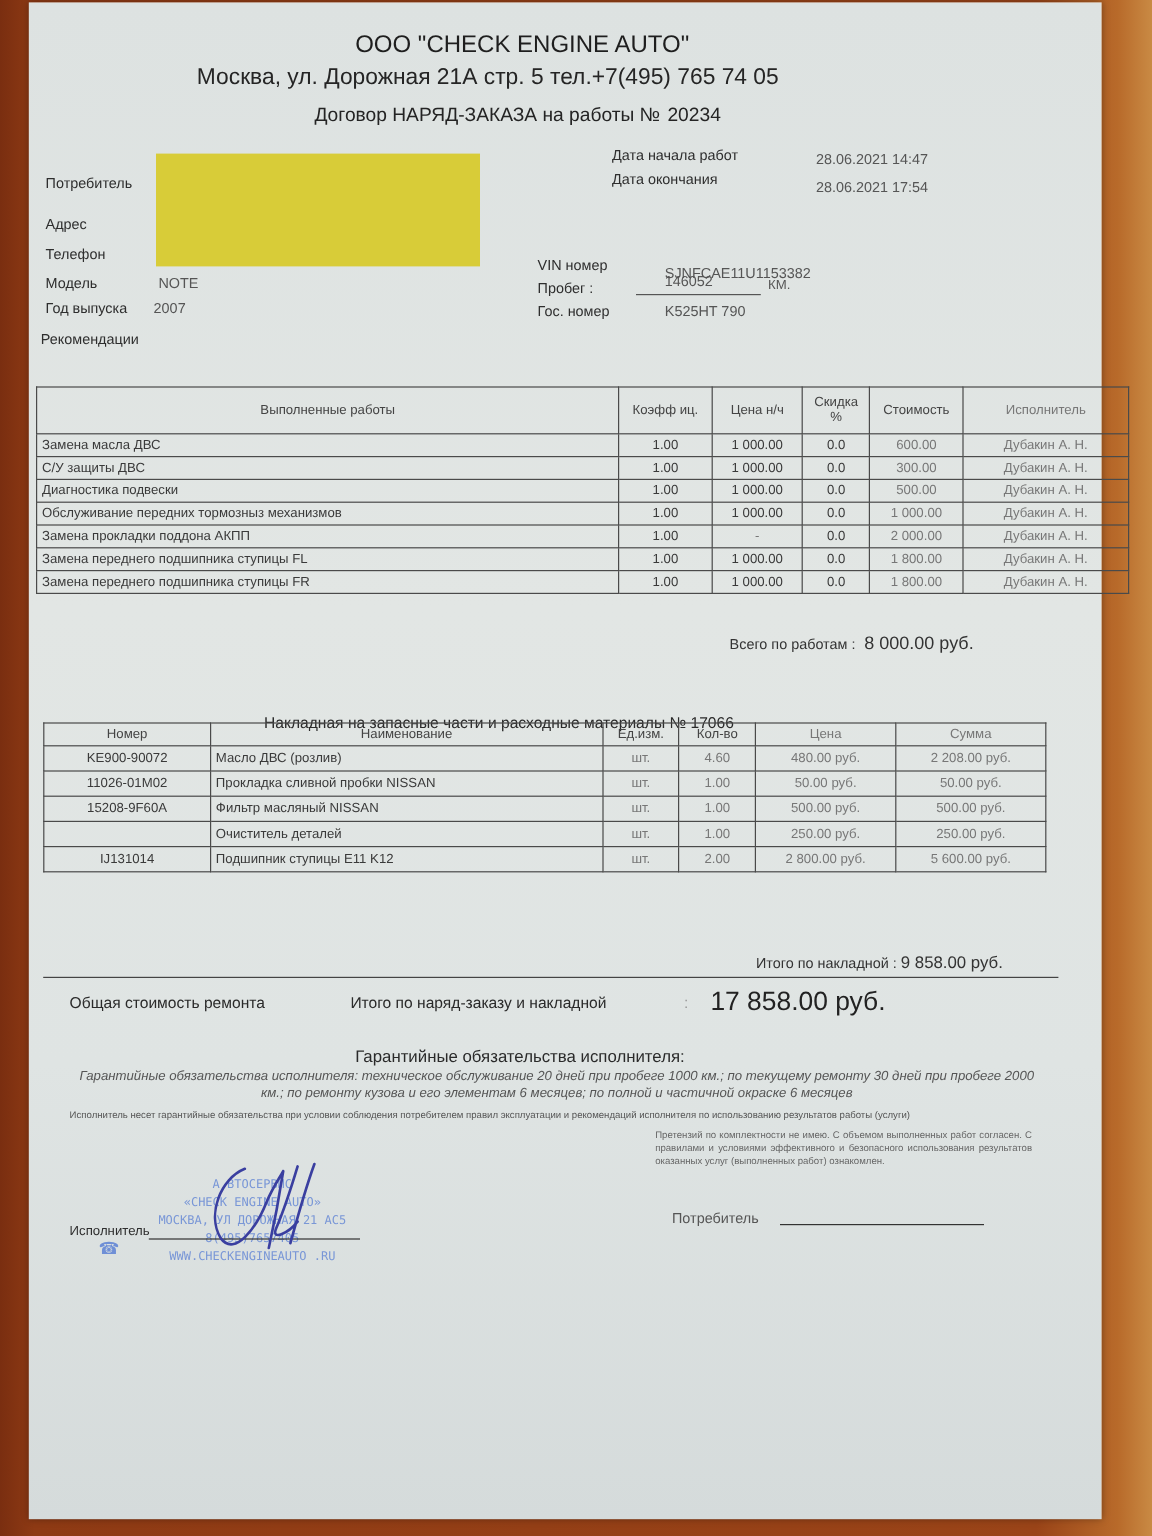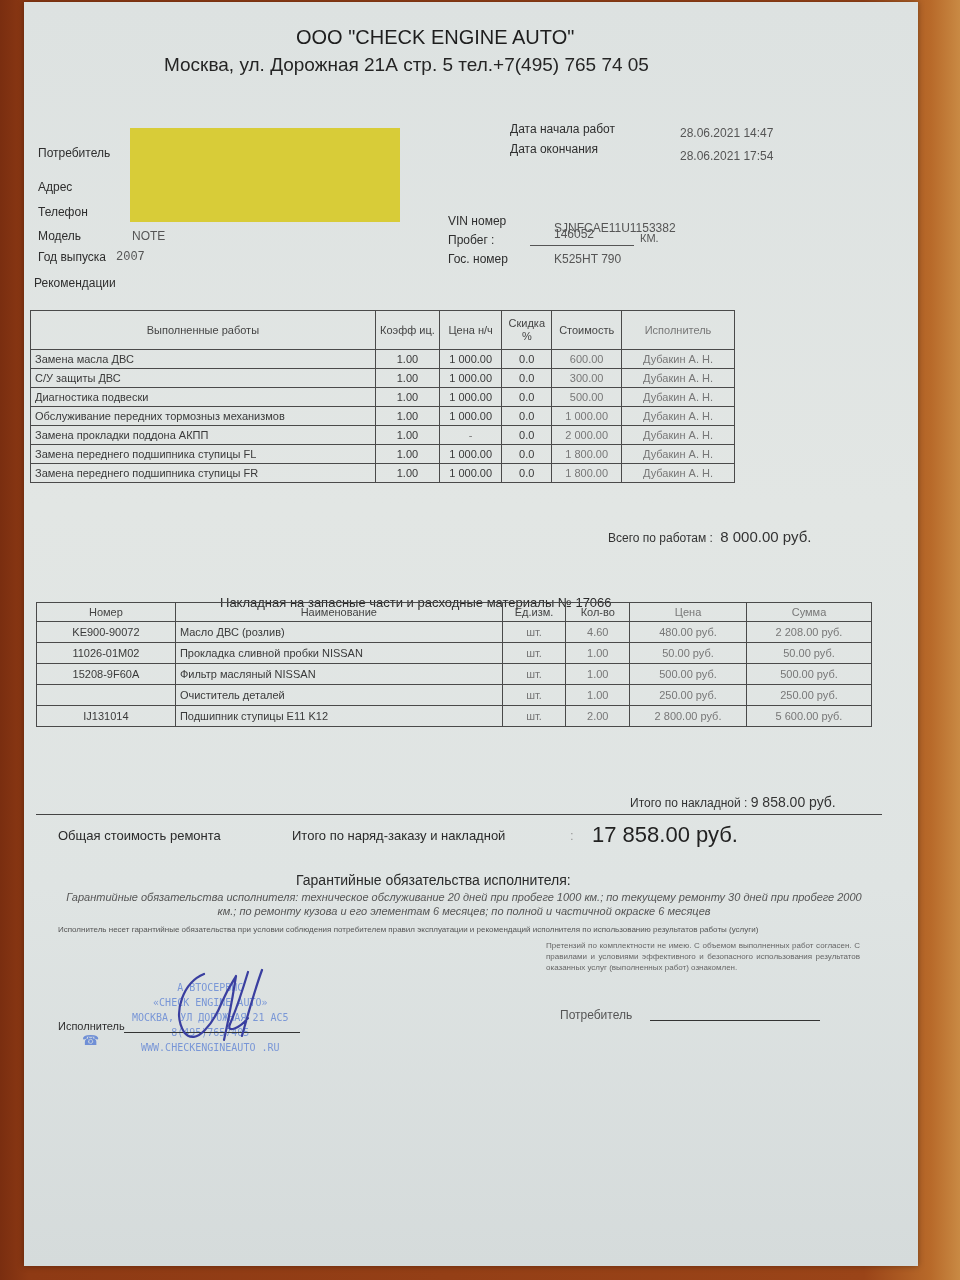--- a/index.html
+++ b/index.html
@@ -20,21 +20,21 @@
   .h-address { left: 140px; top: 52px; font-size: 19px; color: #252525; }
   .h-contract { left: 238px; top: 86px; font-size: 16px; color: #242424; }
   .h-contract .num { margin-left: 6px; }
   .lbl { font-size: 12px; color: #2e2e2e; }
   .val { font-size: 12px; color: #555; }
   .redact { position: absolute; left: 106px; top: 126px; width: 270px; height: 94px; background: #d8cc38; }
   .underline { border-bottom: 1px solid #555; }
   table { border-collapse: collapse; position: absolute; font-size: 11px; }
   table td, table th { border: 1px solid #4a4a4a; padding: 0 4px; font-weight: normal; color: #3a3a3a; height: 18px; }
   table th { color: #444; }
-  .works { left: 6px; top: 308px; width: 705px; }
+  .works { left: 6px; top: 320px; width: 911px; }
   .works th { height: 38px; }
   .c { text-align: center; }
   .faded { color: #777 !important; }
   .parts { left: 12px; top: 600px; width: 836px; }
   .parts th { height: 18px; }
   .total-works { left: 584px; top: 526px; font-size: 12px; color: #333; }
   .total-works .big { font-size: 15px; margin-left: 4px; }
   .parts-title { left: 196px; top: 593px; font-size: 13px; color: #2a2a2a; }
   .total-parts { left: 606px; top: 792px; font-size: 12px; color: #333; }
   .total-parts .big { font-size: 14px; }
@@ -49,29 +49,32 @@
   .stamp { left: 108px; top: 978px; font-family: "DejaVu Sans Mono", monospace; color: #6f8fd6; font-size: 10px; line-height: 15px; text-align: center; opacity: 0.9; }
   .signature { position: absolute; left: 120px; top: 960px; }
 </style>
 </head>
 <body>
 
 <div class="paper">
 
   <div class="abs h-company">ООО "CHECK ENGINE AUTO"</div>
   <div class="abs h-address">Москва, ул. Дорожная 21А стр. 5  тел.+7(495) 765 74 05</div>
+  <div class="abs h-contract">
+    <span>Договор НАРЯД-ЗАКАЗА на работы №</span><span class="num">20234</span>
+  </div>
 
   <div class="abs lbl" style="left:14px; top:144px;">Потребитель</div>
   <div class="abs lbl" style="left:14px; top:178px;">Адрес</div>
   <div class="abs lbl" style="left:14px; top:203px;">Телефон</div>
   <div class="redact"></div>
   <div class="abs lbl" style="left:14px; top:227px;">Модель</div>
   <div class="abs val" style="left:108px; top:227px;">NOTE</div>
   <div class="abs lbl" style="left:14px; top:248px;">Год выпуска</div>
-  <div class="abs val" style="left:92px; top:248px;font-family:Liberation Mono, monospace;">2007</div>
+  <div class="abs val" style="left:104px; top:248px;">2007</div>
   <div class="abs lbl" style="left:10px; top:274px;">Рекомендации</div>
 
   <div class="abs lbl" style="left:486px; top:120px;">Дата начала работ</div>
   <div class="abs val" style="left:656px; top:124px;">28.06.2021  14:47</div>
   <div class="abs lbl" style="left:486px; top:140px;">Дата окончания</div>
   <div class="abs val" style="left:656px; top:147px;">28.06.2021  17:54</div>
 
   <div class="abs lbl" style="left:424px; top:212px;">VIN номер</div>
   <div class="abs val" style="left:530px; top:219px;">SJNFCAE11U1153382</div>
   <div class="abs lbl" style="left:424px; top:231px;">Пробег :</div>

